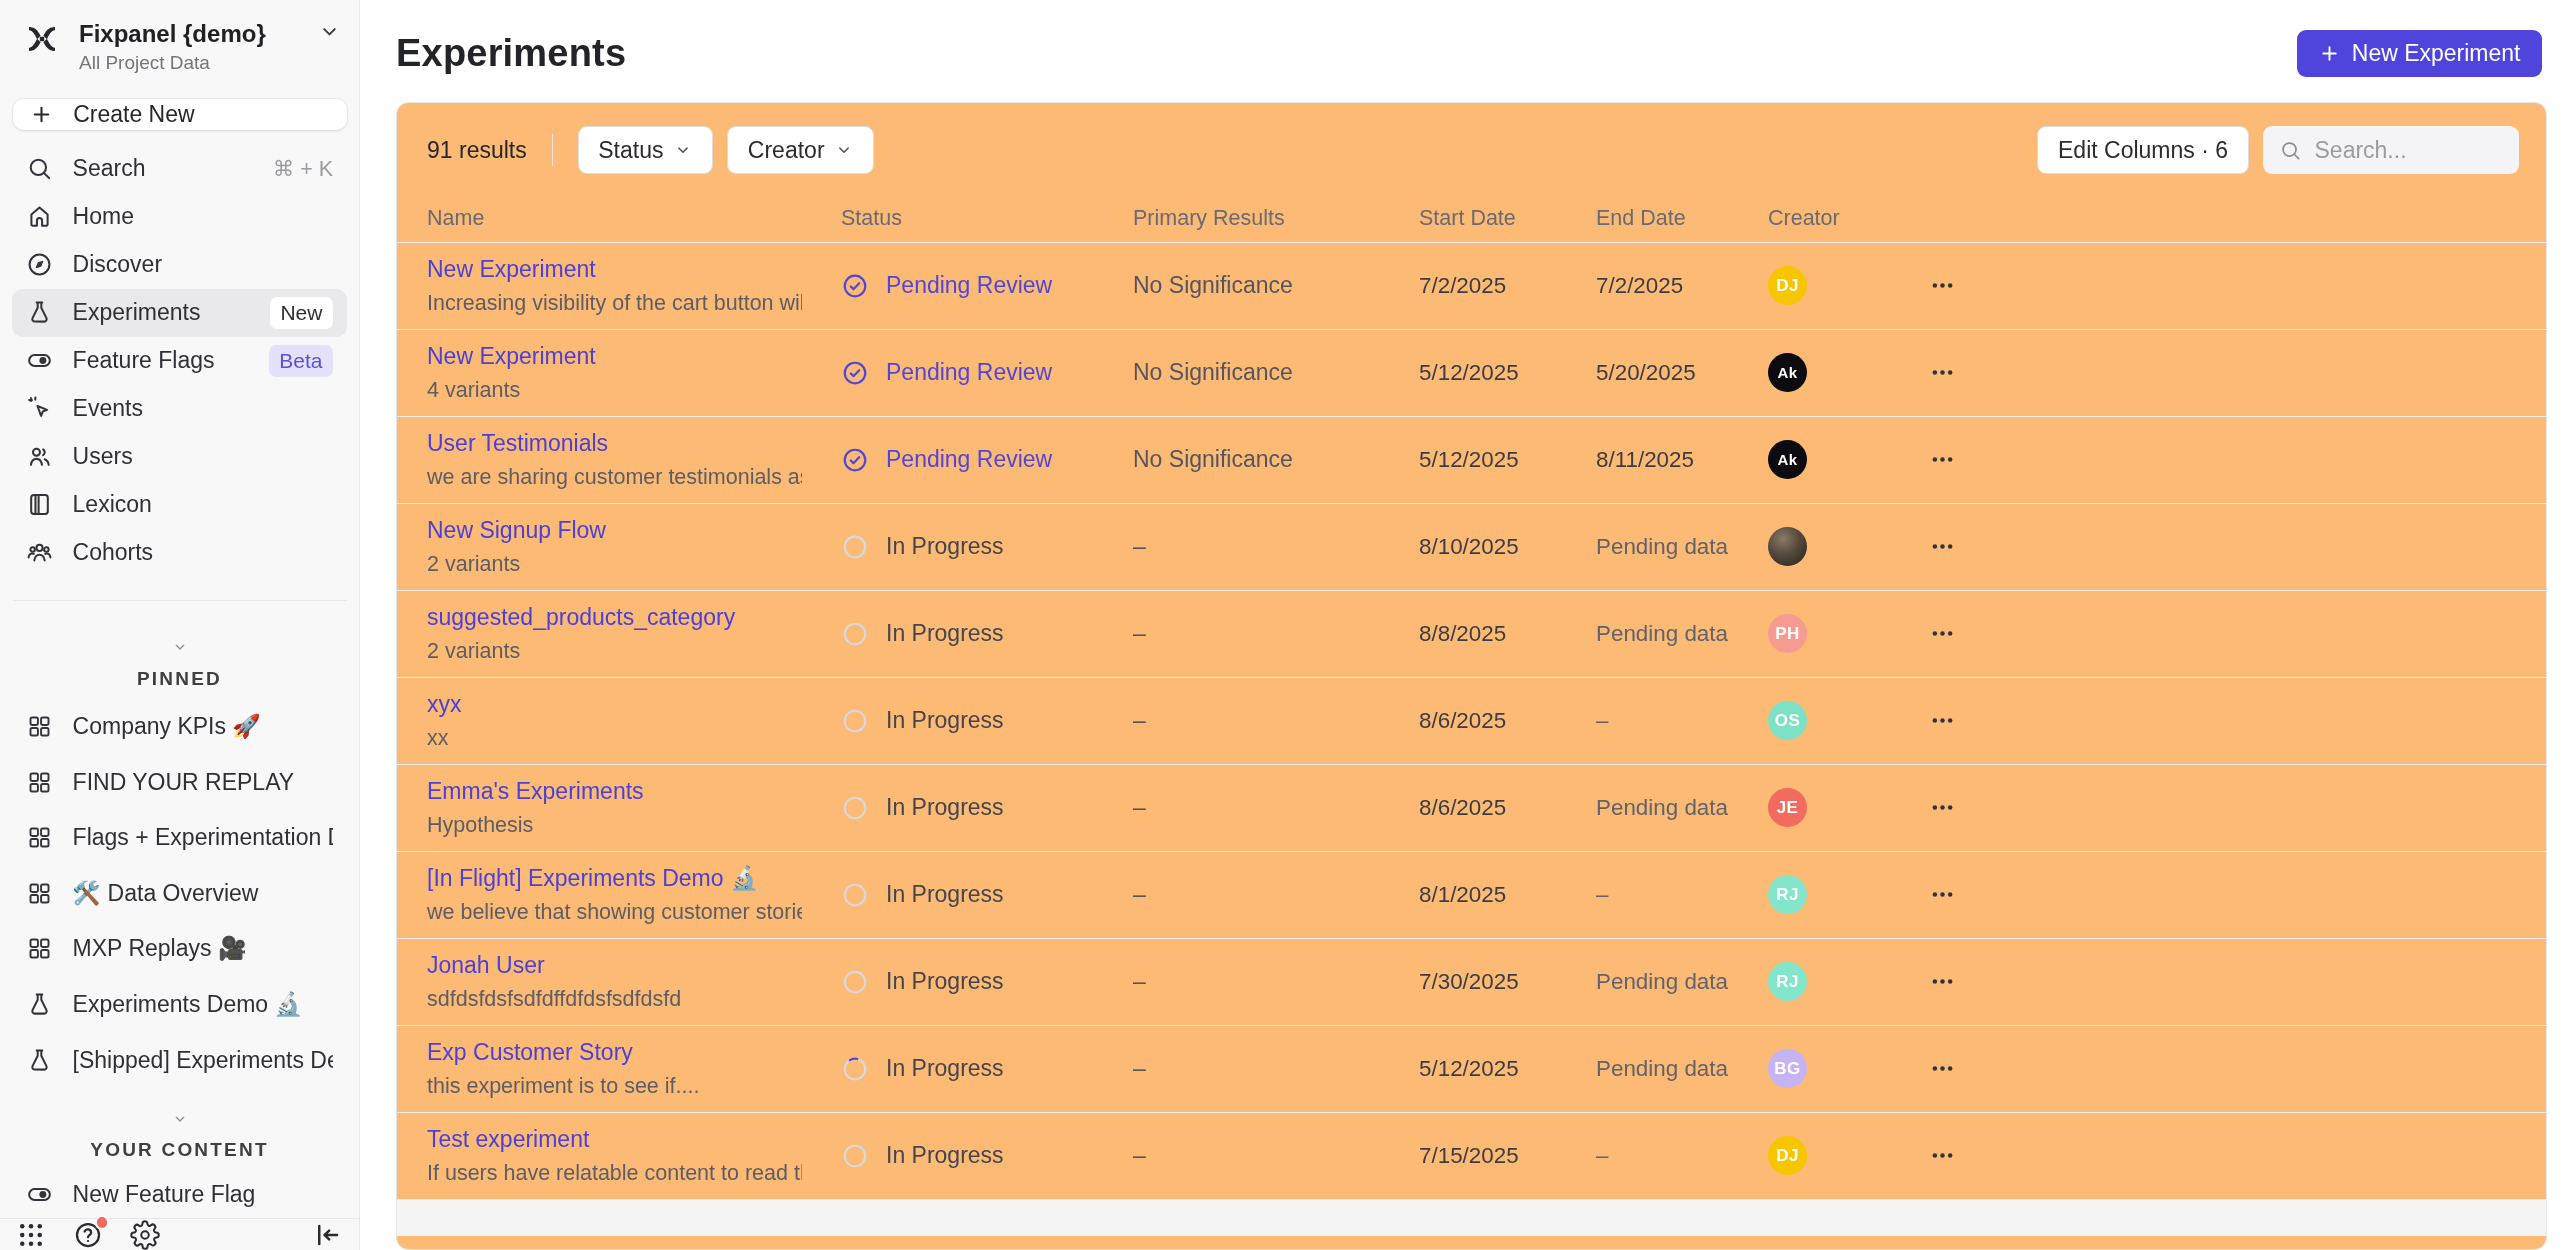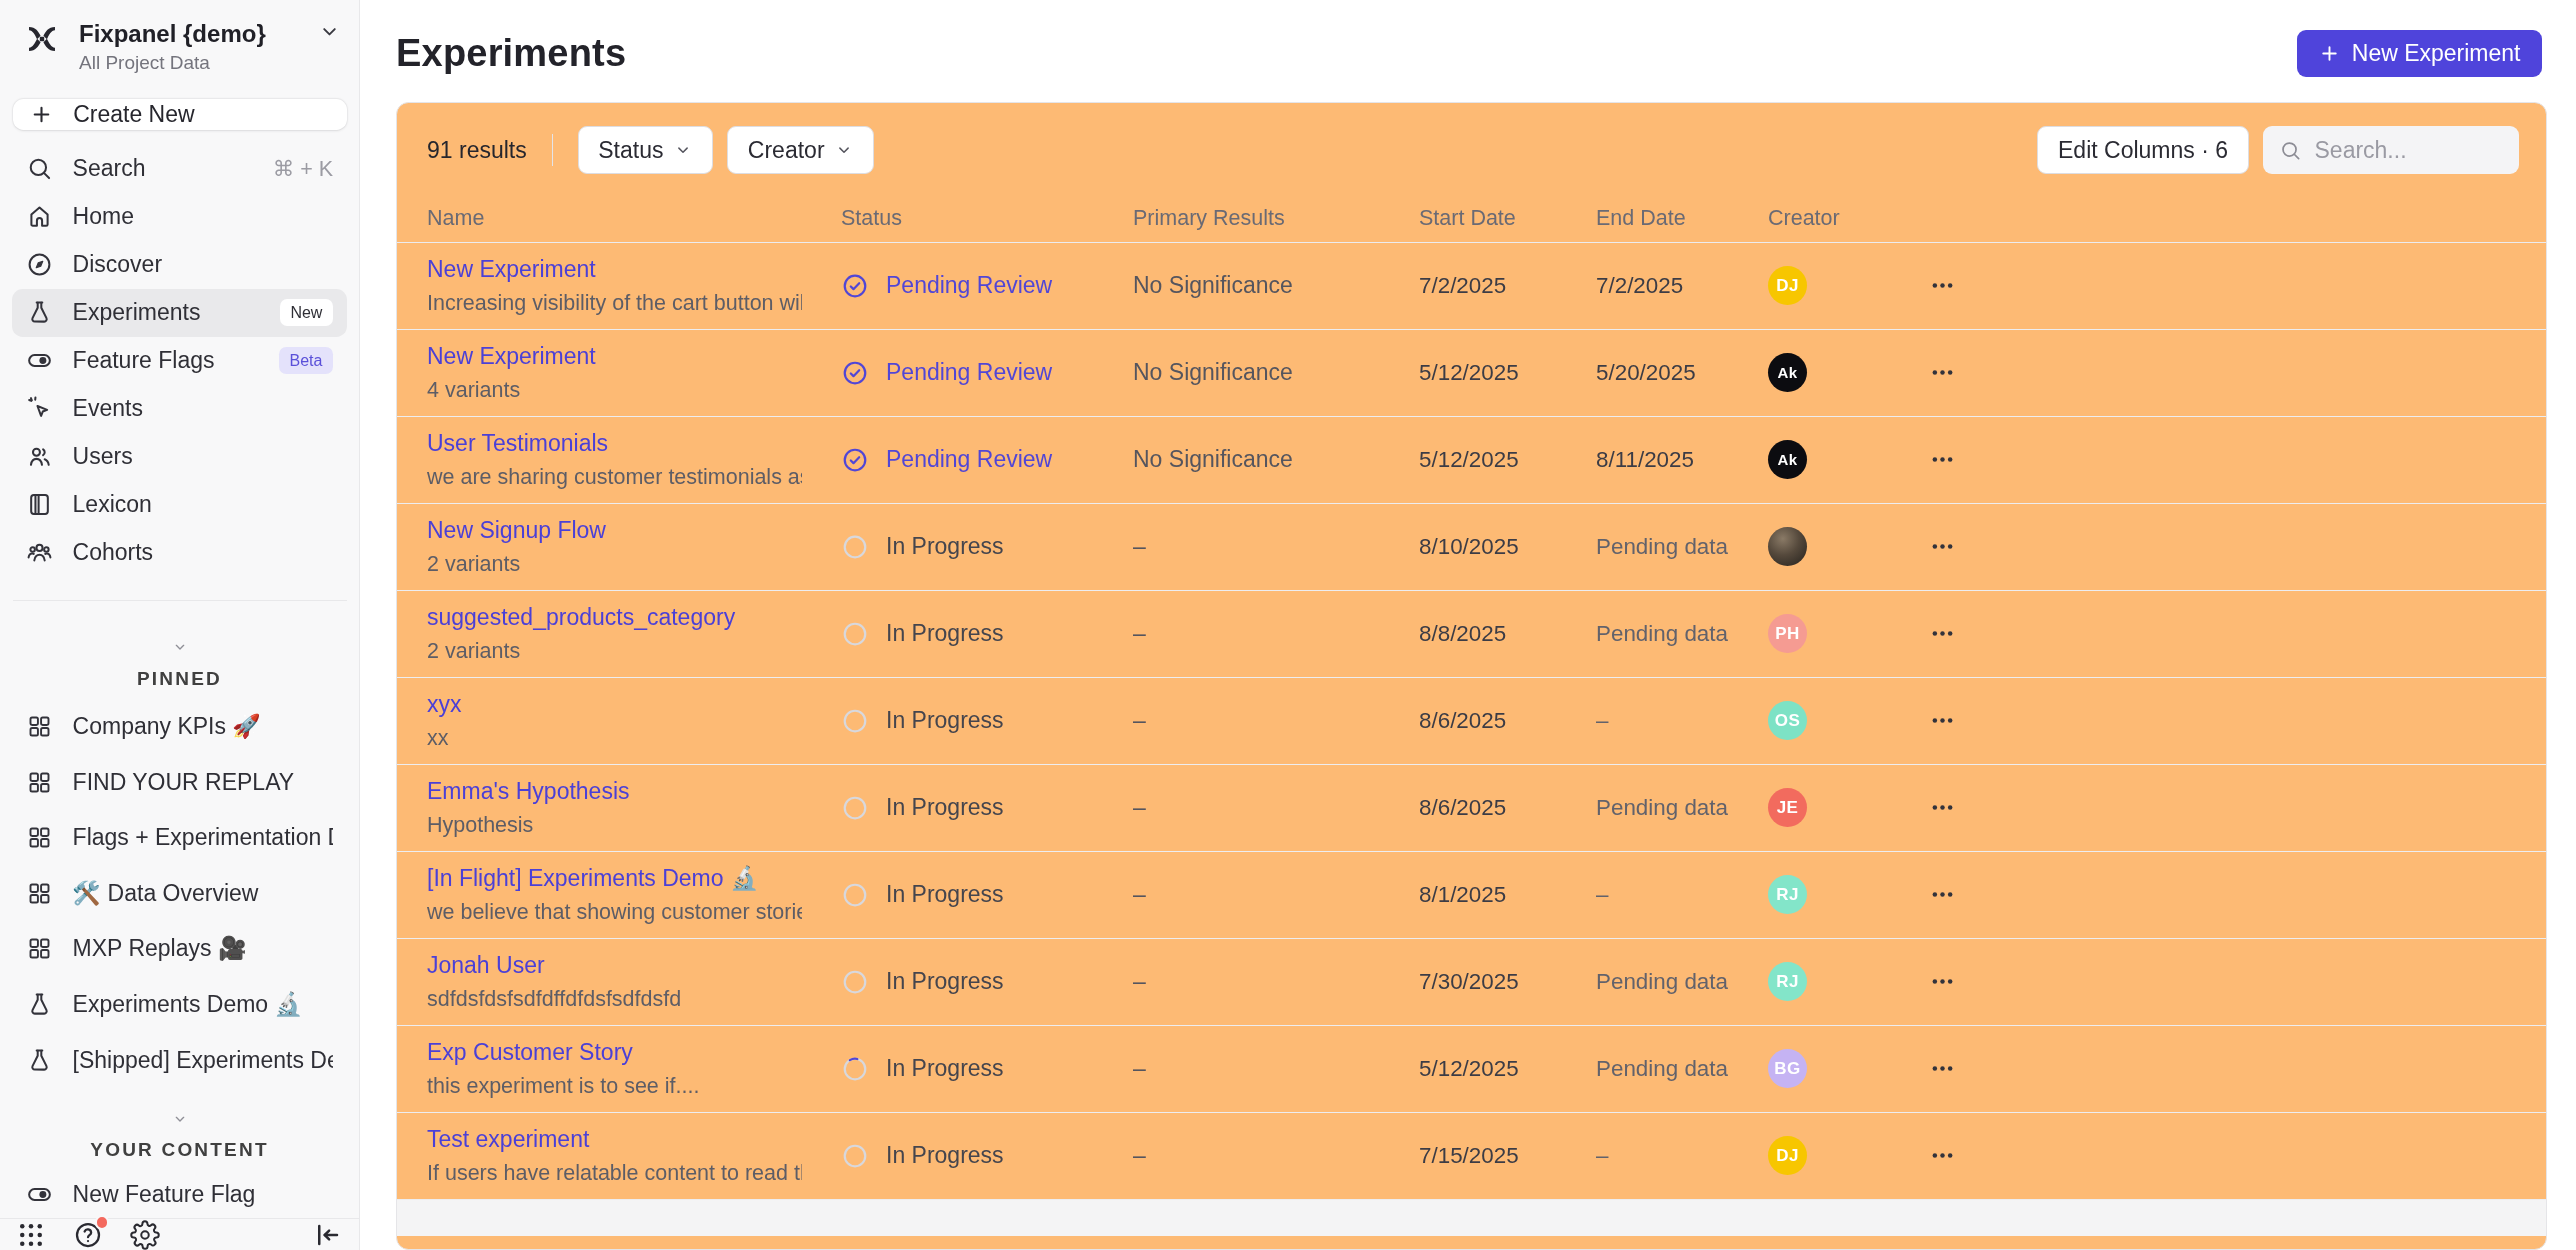--- a/index.html
+++ b/index.html
@@ -21,21 +21,21 @@
     font-family:inherit; cursor:pointer; }
   .create-new .ico { width:25px; height:25px; color:#2a2a31; }
 
   .nav-list { display:flex; flex-direction:column; }
   .nav-item { display:flex; align-items:center; height:48px; margin:0 11.6px; padding:0 14.3px; border-radius:10.7px; gap:19.7px;
     font-size:23px; color:#2f2f36; cursor:pointer; white-space:nowrap; }
   .nav-item.active { background:#e9e9eb; }
   .nav-icon { width:27px; height:27px; color:#33333b; flex:none; display:flex; }
   .nav-label { flex:1; overflow:hidden; }
   .nav-right.shortcut { margin-left:auto; color:#9b9ba3; font-size:21.5px; }
-  .nav-right.badge { margin-left:auto; font-size:16px; padding:5.4px 10.7px; border-radius:7.2px; line-height:1; }
+  .nav-right.badge { margin-left:auto; font-size:21px; padding:5.4px 10.7px; border-radius:7.2px; line-height:1; }
   .badge.neutral { background:#ffffff; color:#2f2f36; }
   .badge.accent { background:#e4e2fb; color:#5a50d9; }
 
   .side-divider { height:0.9px; background:#e8e8ea; margin:23px 12.5px 0; }
   .section-head { margin:39px 24px 9px; display:flex; align-items:center; gap:12.5px;
     color:#404040; font-size:19px; font-weight:700; letter-spacing:2.2px; cursor:pointer;flex-direction:column; }
   .section-head.your-content { margin-top:23px; }
   .section-head .ico { width:16px; height:16px; color:#8f8f97; }
   .pin-item { height:52px; margin:1.8px 11.6px; }
 
@@ -639,21 +639,21 @@
                   <circle cx="12" cy="12" r="2"></circle>
                   <circle cx="18.8" cy="12" r="2"></circle>
                 </svg>
               </span>
       </button>
     </div>
     <div></div>
   </div>
         <div class="tgrid trow">
     <div class="name-cell">
-      <a class="exp-link">Emma's Hypothesis</a>
+      <a class="exp-link">Emma's Experiments</a>
       <div class="exp-desc">Hypothesis</div>
     </div>
     <div class="status-cell status-progress">
       <span class="sicon">
               <svg viewBox="0 0 24 24" fill="none" stroke="currentColor" stroke-width="1.9" stroke-linecap="round" stroke-linejoin="round">
                 <circle cx="12" cy="12" r="8.8"></circle>
               </svg>
             </span>
       <span class="status-label">In Progress</span>
     </div>

